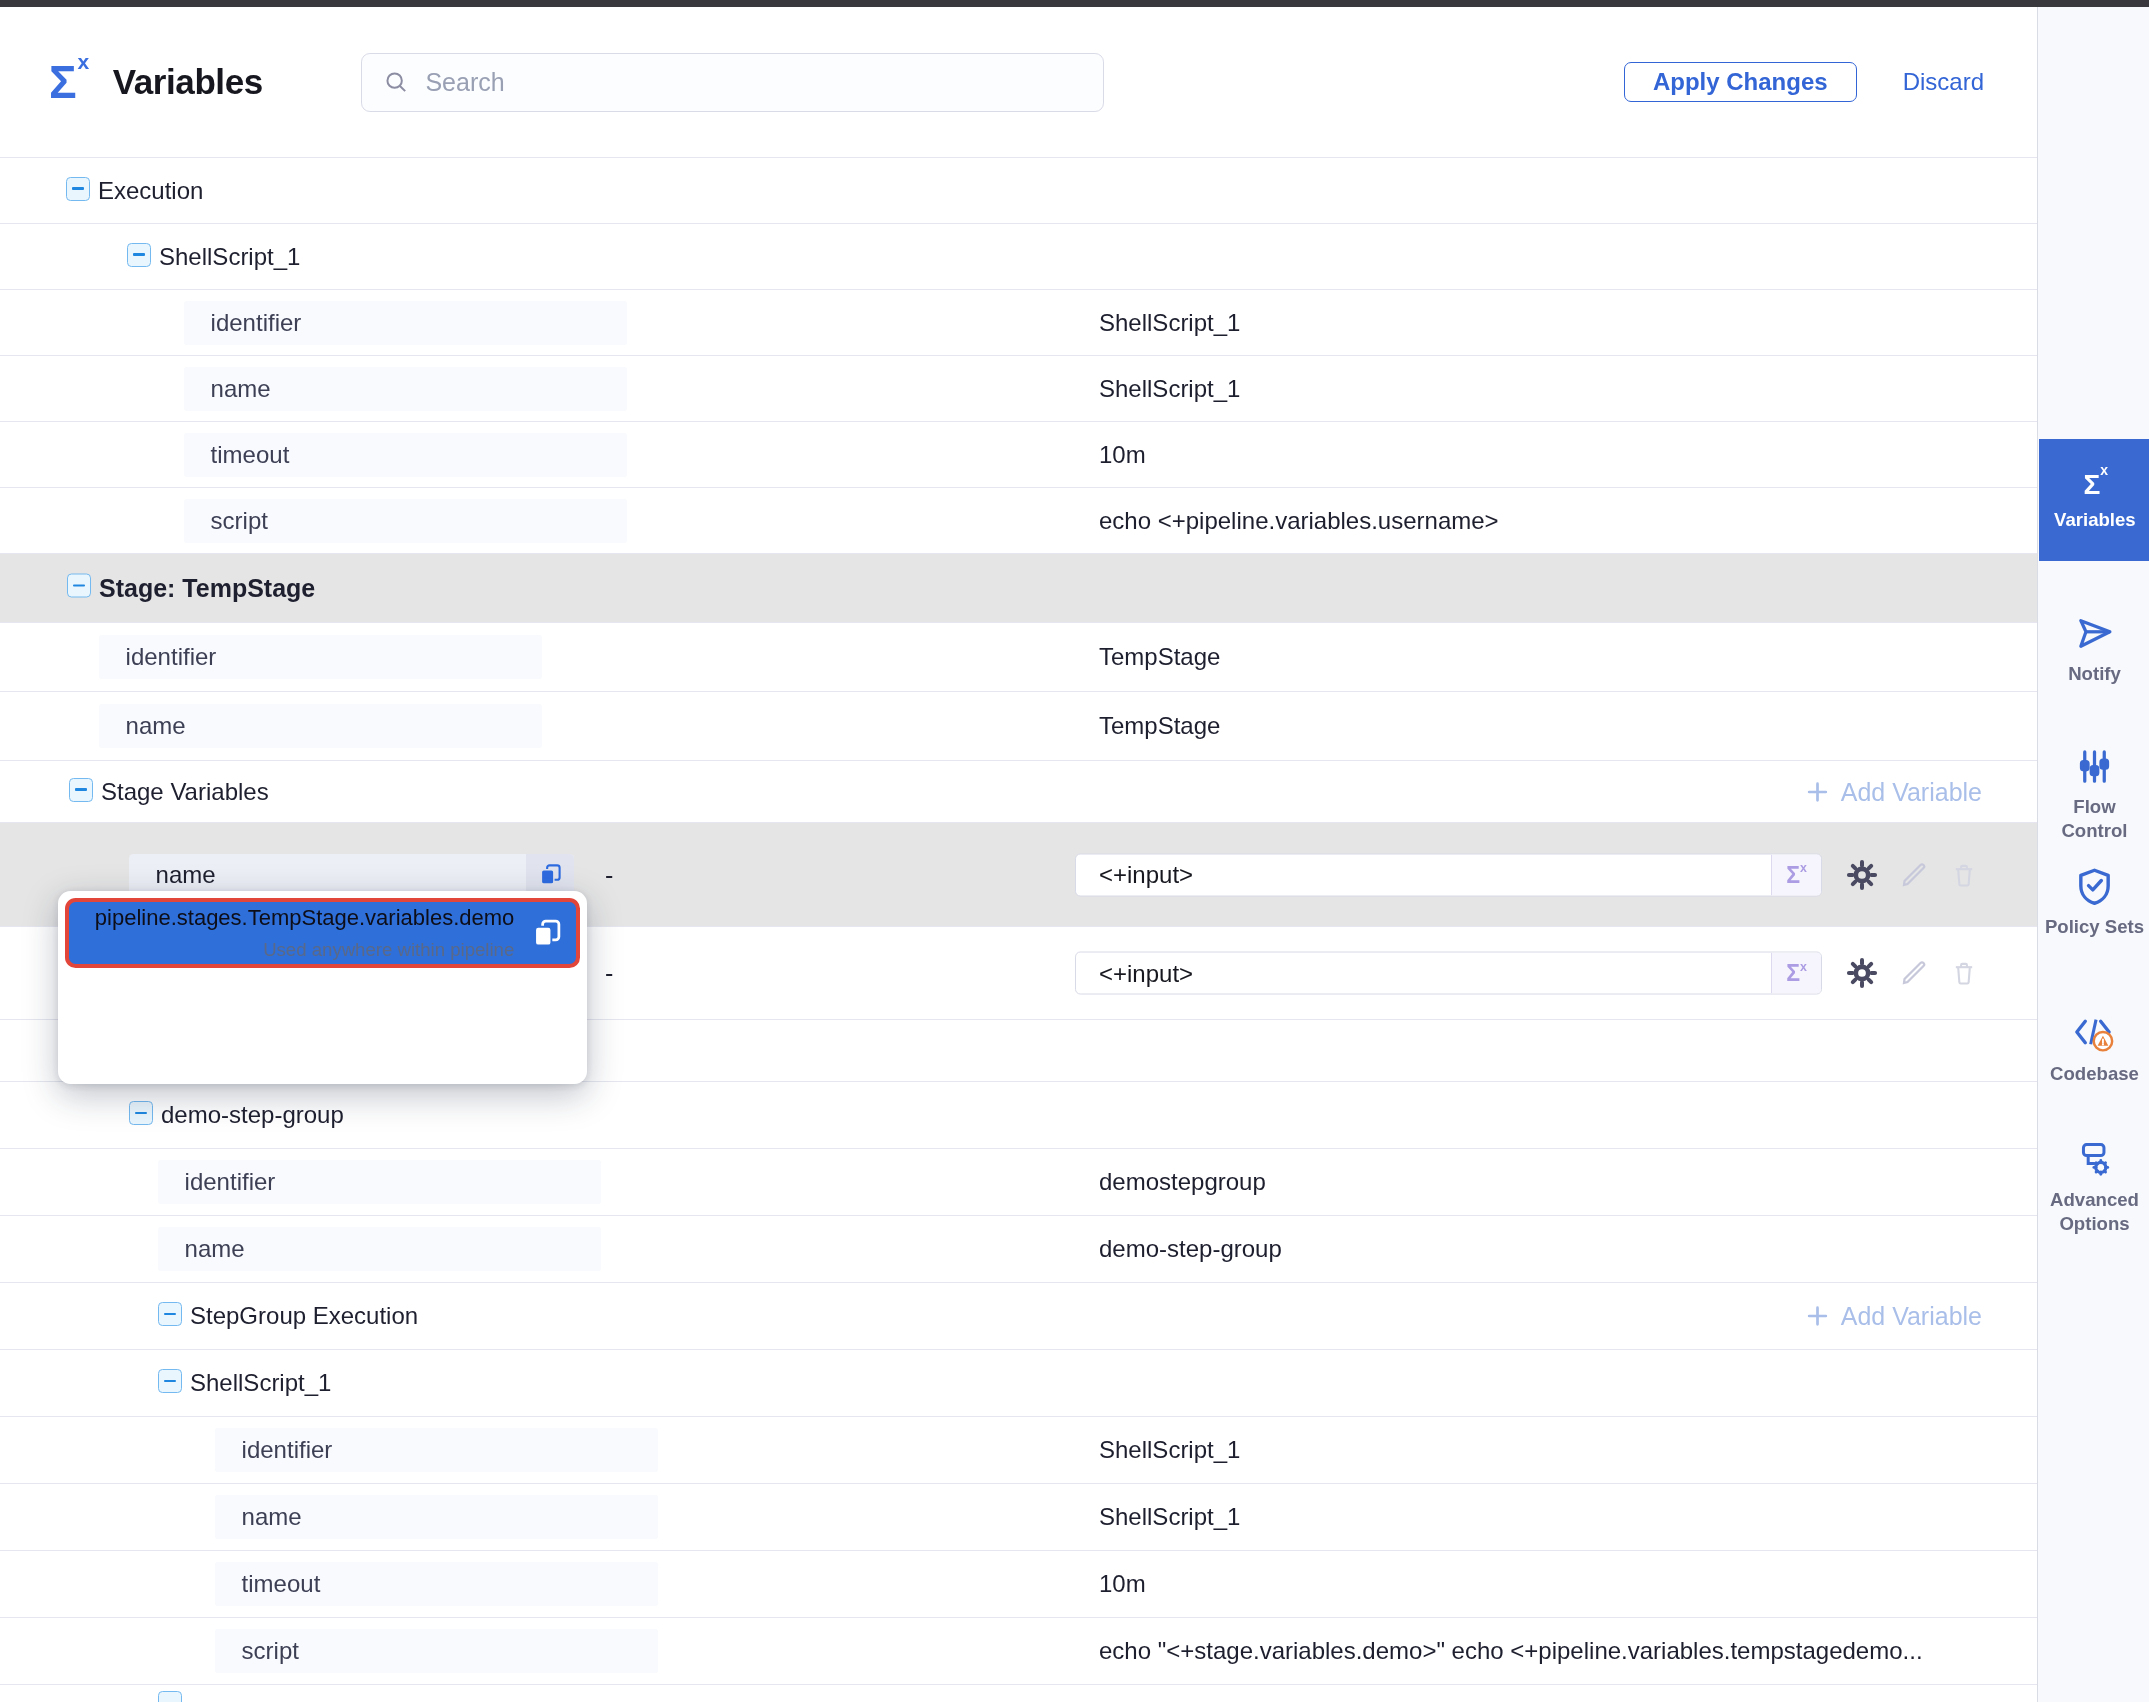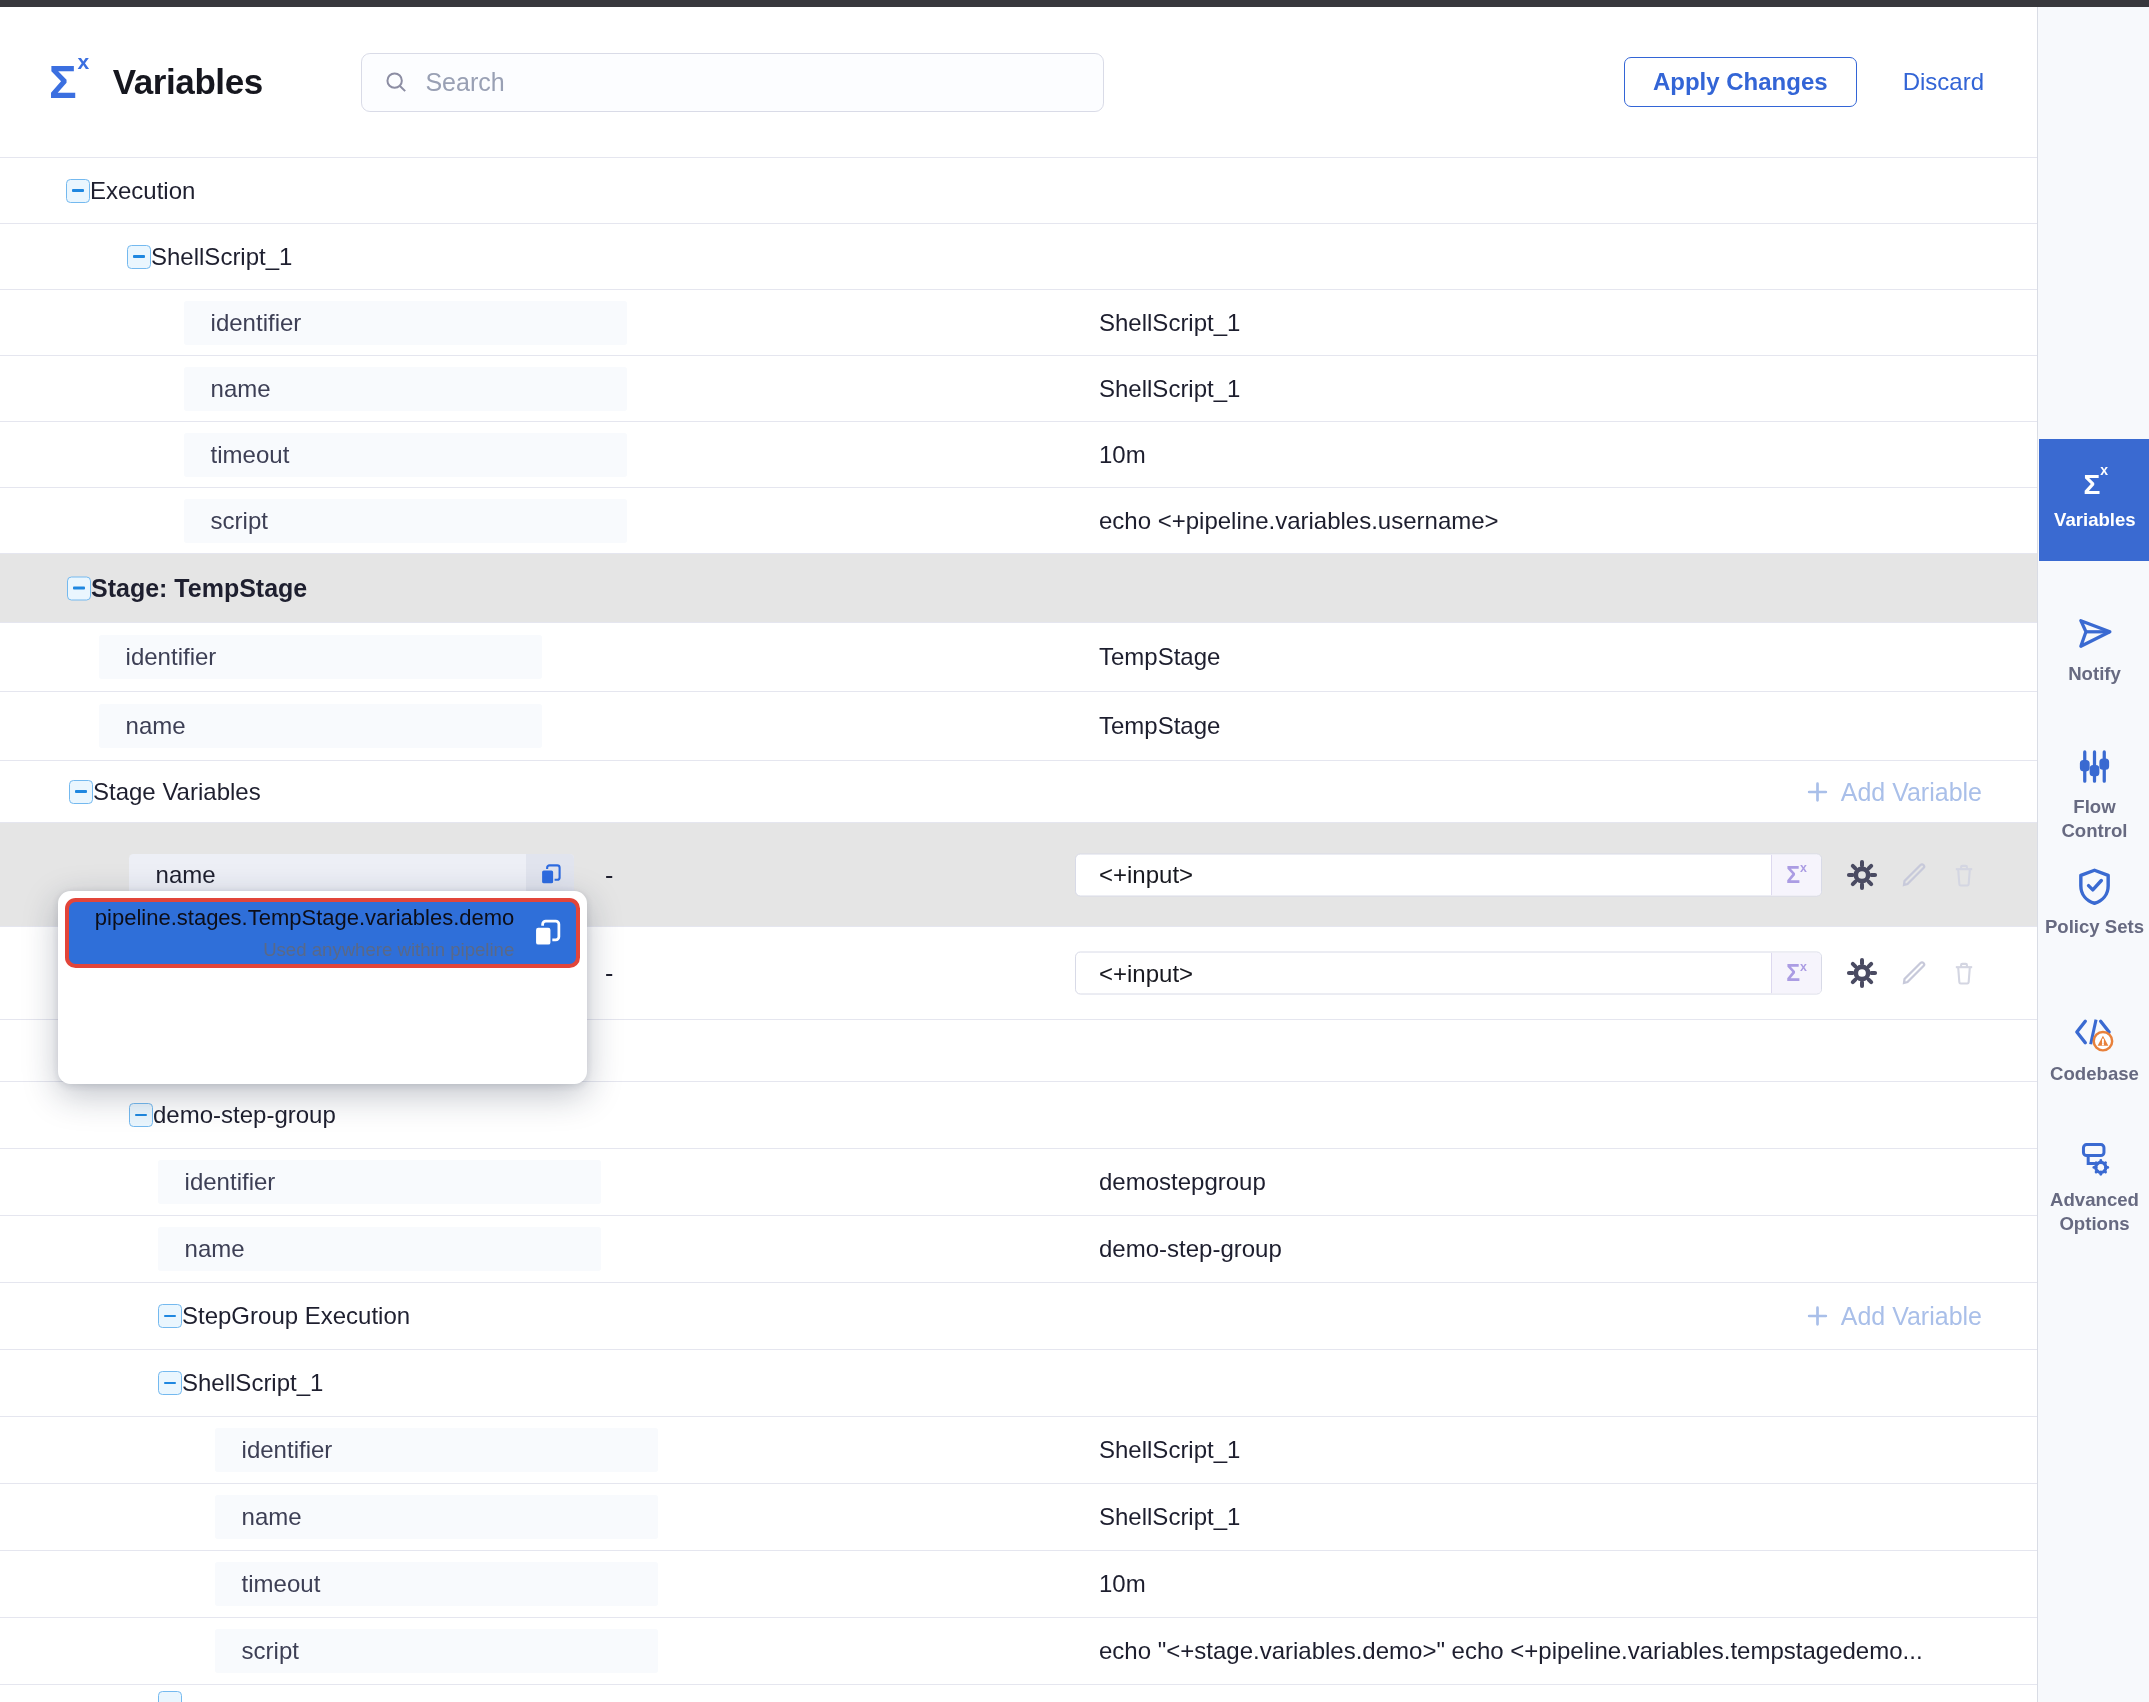--- a/index.html
+++ b/index.html
@@ -15,31 +15,31 @@
            display:flex; align-items:center; justify-content:space-between; padding:0 53px 0 49px; }
   .hleft { display:flex; align-items:center; }
   .sigma-big { color:#3b6fe0; font-weight:700; font-size:46px; line-height:1; letter-spacing:-1.8px; }
   .sigma-big sup { font-size:21px; font-weight:800; position:relative; top:-12.4px; left:2.7px; }
   h1 { font-size:35px; font-weight:700; color:#16171f; margin-left:28px; letter-spacing:-0.4px; }
   .search { margin-left:98px; width:743px; height:59px; border:1.3px solid #d9dbe7; border-radius:8.9px;
             background:#fcfdff; display:flex; align-items:center; padding:0 21px; gap:16px; }
   .search .ph { color:#99a0b4; font-size:25px; }
   .hright { display:flex; align-items:center; gap:46px; }
   .apply { background:#fff; border:1.8px solid #3365d6; color:#3365d6; font-weight:600; font-size:24px;
-           border-radius:7px; height:50px; padding:0 28px; font-family:inherit; cursor:pointer; }
+           border-radius:7px; height:40px; padding:0 28px; font-family:inherit; cursor:pointer; }
   .discard { color:#3365d6; font-size:24px; font-weight:500; cursor:pointer; text-decoration:none; }
 
   
   .table { position:absolute; left:0; top:157px; width:2037px; border-top:0.9px solid #e5e6ef; }
   .row { position:relative; border-bottom:0.9px solid #e5e6ef; background:#fff; }
   .h74{height:66px} .h78{height:69px} .h70{height:62px} .h117{height:104px}
   .h105{height:93px} .h76{height:67px} .h19{height:17px; border-bottom:none;}
   .cyan { background:#e5e5e5; }
 
-  .tree { position:absolute; top:50%; transform:translateY(-50%); display:flex; align-items:center; gap:0; }
+  .tree { position:absolute; top:50%; transform:translateY(-50%); display:flex; align-items:flex-start; gap:8px; }
   .t75{left:66px} .t76{left:67px} .t78{left:69px} .t143{left:127px} .t145{left:129px} .t178{left:158px}
   .minus { width:24px; height:24px; border:1.3px solid #74b9ef; background:#eaf6fe; border-radius:4.4px;
            display:flex; align-items:center; justify-content:center; flex:0 0 auto; cursor:pointer; }
   .minus i { display:block; width:11.5px; height:2.2px; background:#1f87e0; border-radius:0.9px; }
   .tlabel { font-size:24px; font-weight:500; color:#1e1f2f; white-space:nowrap; }
   .stage-label { font-weight:700; font-size:25px; }
 
   .labcell { position:absolute; top:50%; transform:translateY(-50%); width:443px; height:44px;
              background:#f8fafd; border-radius:2.7px; display:flex; align-items:center; padding-left:26.6px;
              font-size:24px; font-weight:500; color:#3d3f55; }

